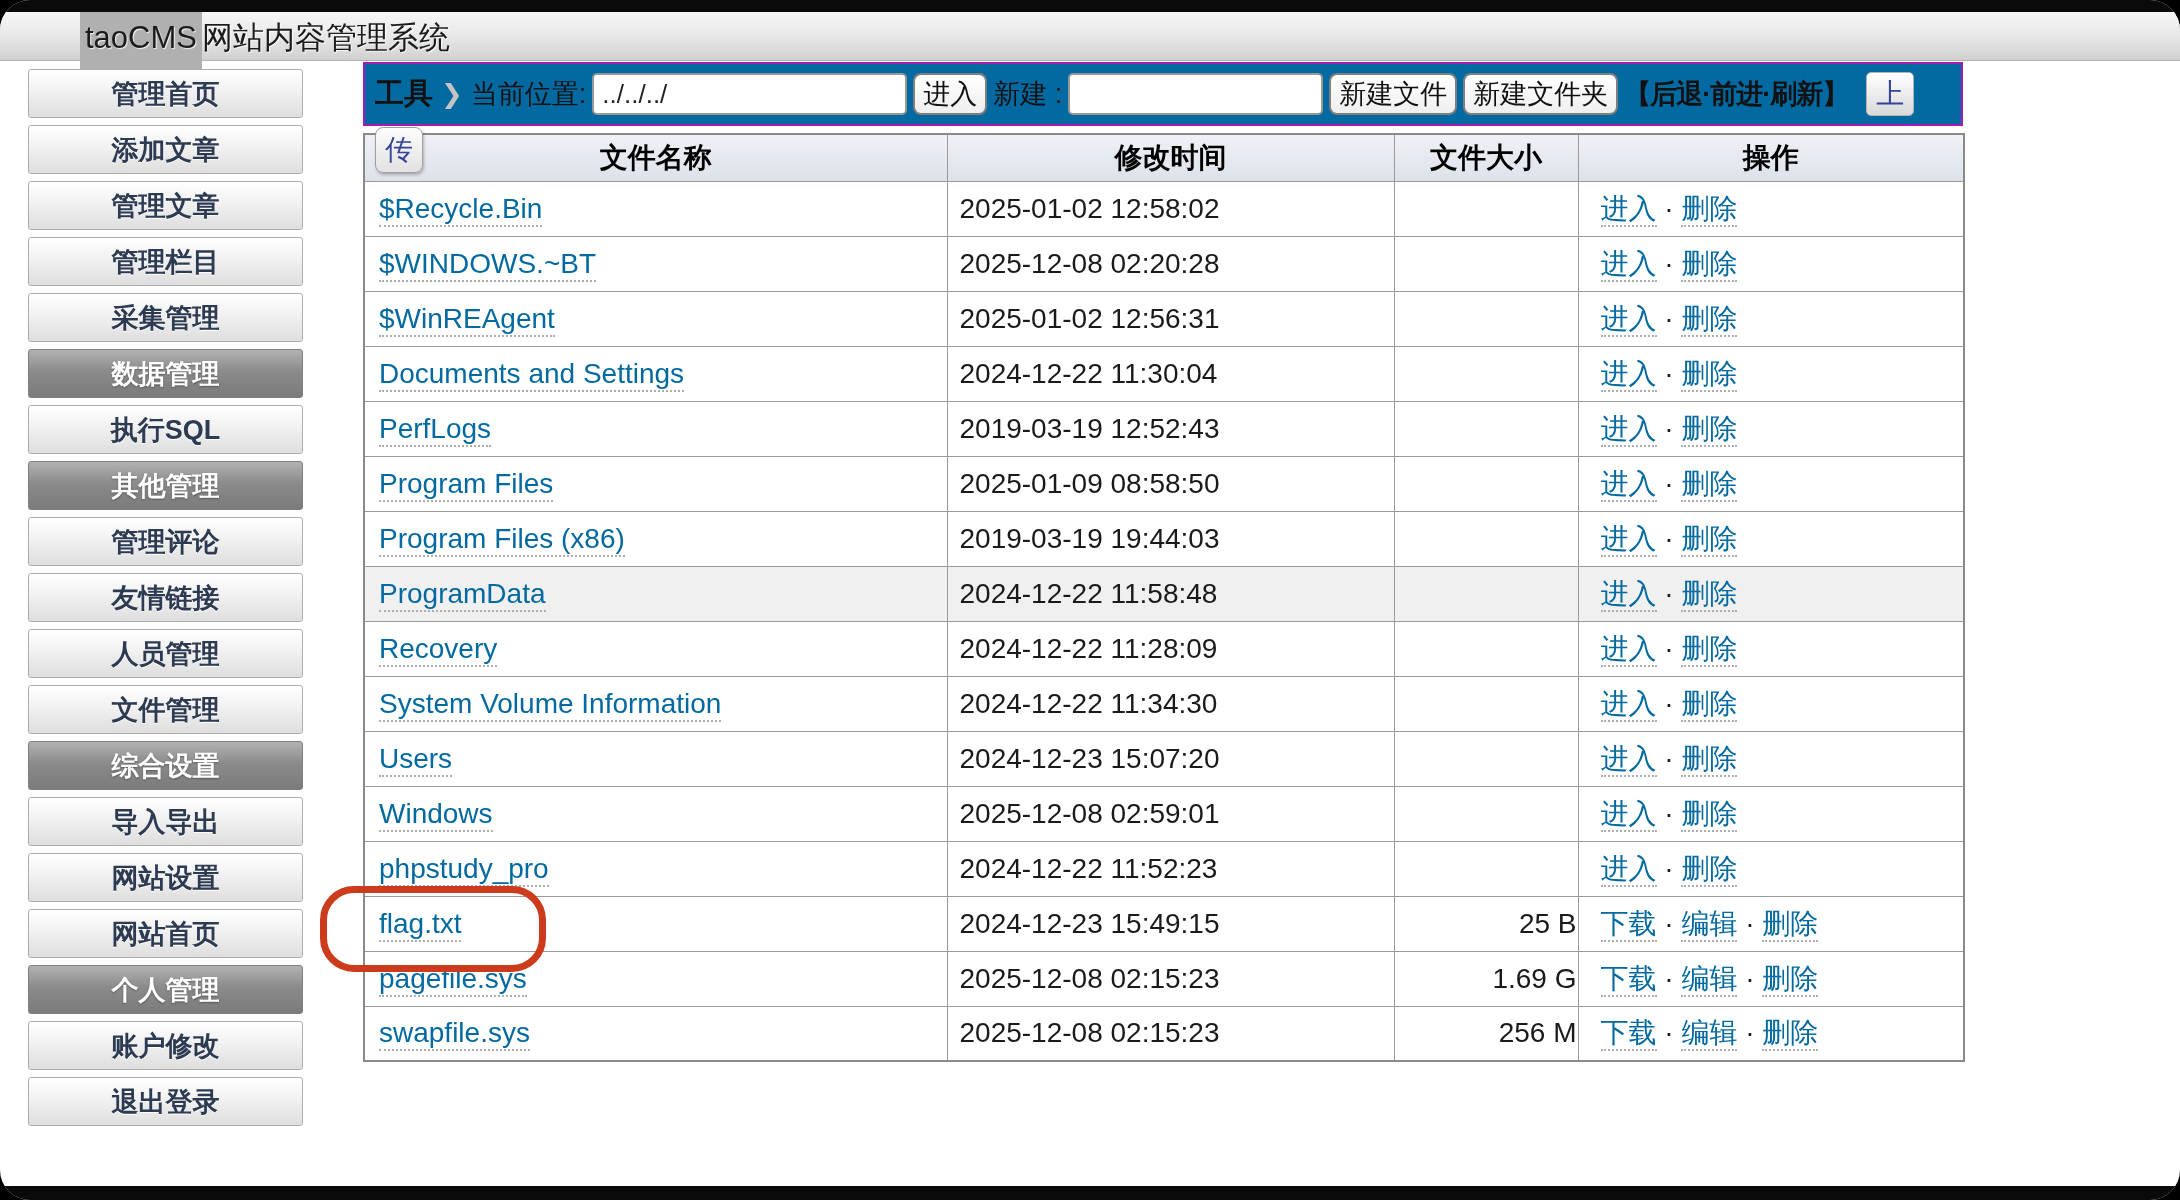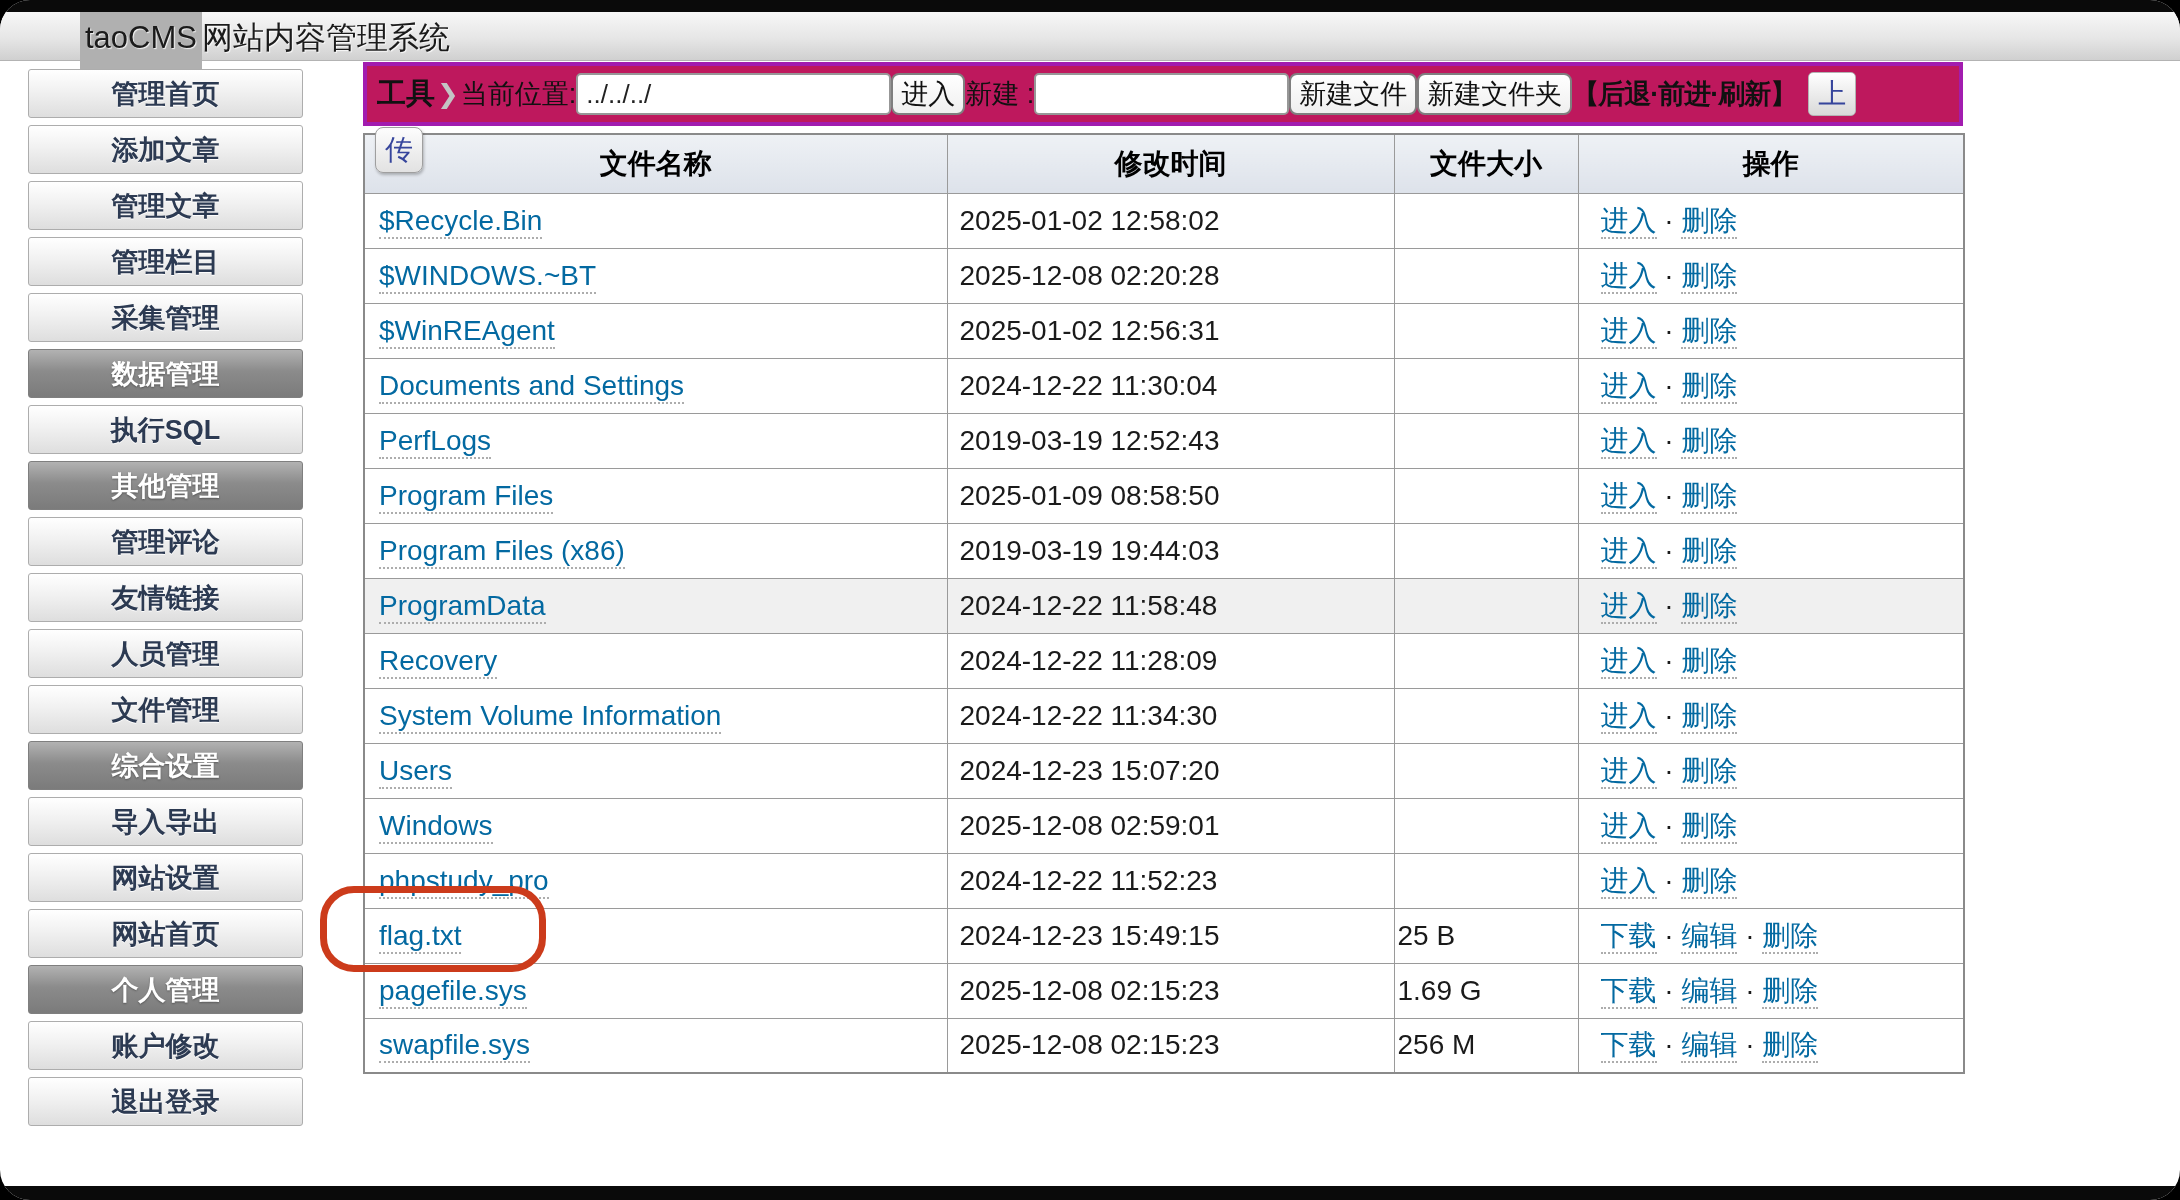--- a/index.html
+++ b/index.html
@@ -19,22 +19,22 @@
   .side-btn{display:block;width:100%;height:49px;margin-bottom:7px;box-sizing:border-box;
     border:1px solid #adadad;border-radius:3px;font-size:27px;font-weight:bold;
     text-align:center;line-height:46px;cursor:pointer;
     font-family:"Liberation Sans","DejaVu Sans",sans-serif;padding:0;}
   .side-btn.light{background:linear-gradient(180deg,#ffffff 0%,#f1f1f1 45%,#dedede 100%);
     color:#2c3a52;text-shadow:0 1px 0 rgba(255,255,255,.9);}
   .side-btn.dark{background:linear-gradient(180deg,#b2b2b2 0%,#8b8b8b 45%,#7b7b7b 100%);
     color:#ffffff;border-color:#7f7f7f;text-shadow:0 1px 2px rgba(0,0,0,.35);}
   
   .content{position:absolute;left:363px;top:62px;width:1600px;}
-  .toolbar{height:64px;box-sizing:border-box;background:#be185d;border:4px solid #a21caf;
-    display:flex;align-items:center;padding:0 10px;font-size:27px;color:#111;white-space:nowrap;}
+  .toolbar{height:64px;box-sizing:border-box;background:#0369a1;border:2px solid #a21caf;
+    display:flex;align-items:center;gap:6px;padding:0 10px;font-size:27px;color:#111;white-space:nowrap;}
   .tools-label{font-weight:bold;font-size:29px;}
   .chev{color:#c4c4c4;font-size:26px;margin:0 2px;}
   .tb-input{height:34px;border:2px solid #979797;border-radius:5px;font-size:26px;
     padding:2px 8px;color:#222;background:#fff;font-family:inherit;}
   .loc-input{width:295px;}
   .new-input{width:235px;}
   .tb-btn{height:42px;background:linear-gradient(180deg,#ffffff,#efefef);
     border:2px solid #7f7f7f;border-radius:8px;font-size:27px;color:#111;
     padding:0 8px;cursor:pointer;font-family:inherit;}
   .nav-text{font-weight:bold;font-size:27px;letter-spacing:-1px;}
@@ -42,31 +42,31 @@
     border:1px solid #b3b3b3;border-radius:5px;color:#36459c;font-size:28px;cursor:pointer;
     font-family:inherit;padding:0;}
   
   .table-wrap{position:relative;margin-top:7px;}
   .chuan-tab{position:absolute;left:12px;top:-6px;width:48px;height:46px;z-index:2;
     background:linear-gradient(180deg,#fdfdfd,#e2e2e2);border:1px solid #9f9f9f;border-radius:8px;
     color:#36459c;font-size:28px;cursor:pointer;font-family:inherit;padding:0;
     box-shadow:1px 2px 3px rgba(0,0,0,.25);}
   table.files{border-collapse:collapse;width:1600px;border:2px solid #8a8a8a;table-layout:fixed;}
   table.files th,table.files td{border:1px solid #9a9a9a;box-sizing:border-box;overflow:hidden;}
-  table.files th{height:59px;font-size:28px;color:#000;text-align:center;
+  table.files th{height:47px;font-size:28px;color:#000;text-align:center;
     background:linear-gradient(180deg,#eef1f5,#dde2ea);}
   table.files td{height:55px;font-size:28px;color:#1a1a1a;background:#fff;}
   tr.hl td{background:#f0f0f0;}
   .col-name{width:583px;}
   .col-time{width:447px;}
   .col-size{width:184px;}
   .col-ops{width:386px;}
   td.c-name{padding-left:14px;}
   td.c-time{padding-left:12px;}
-  td.c-size{padding-left:3px;}
+  td.c-size{padding-left:3px;text-align:right;}
   td.c-ops{padding-left:22px;color:#333;}
   .flink{color:#0369a1;border-bottom:2px dotted #adadad;padding-bottom:1px;cursor:pointer;}
   
   .red-annotation{position:absolute;left:320px;top:886px;width:212px;height:72px;
     border:7px solid #cc3b1b;border-radius:34px;z-index:5;pointer-events:none;}
 </style>
 </head>
 <body>
 
 <div class="window">

